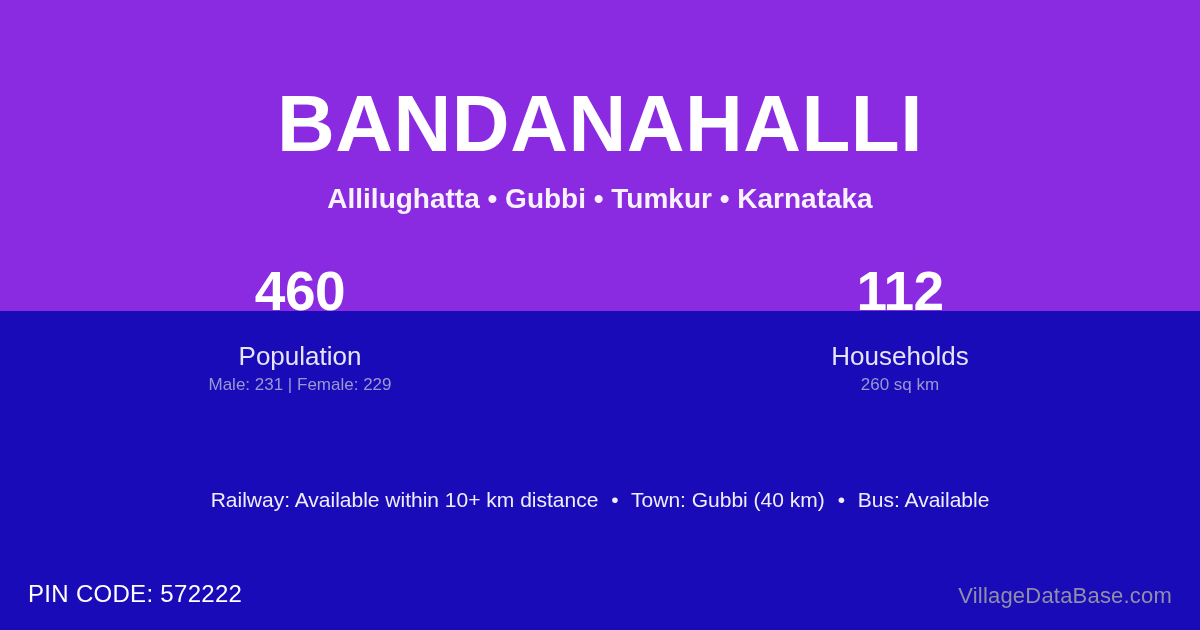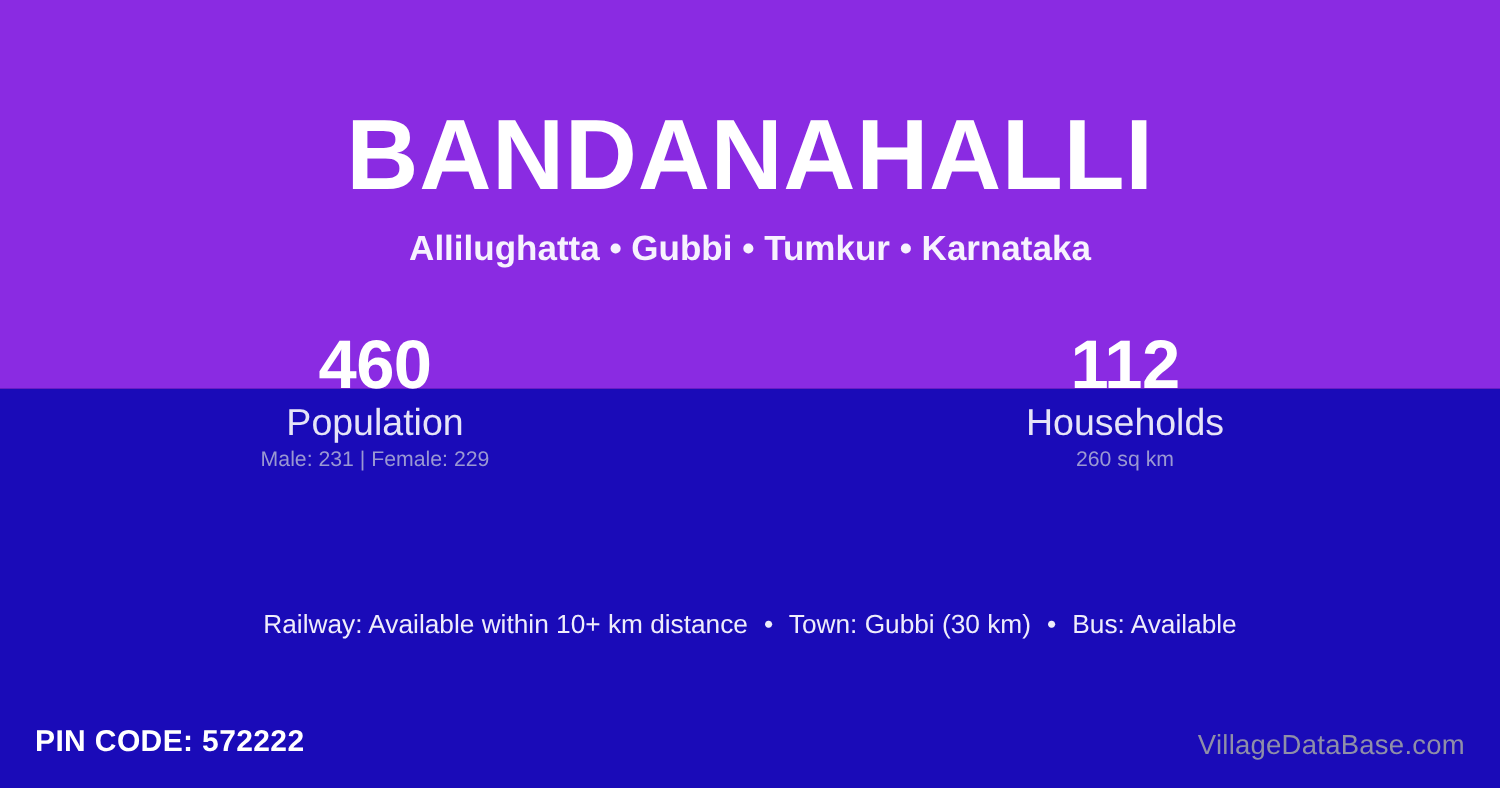--- a/index.html
+++ b/index.html
@@ -100,22 +100,22 @@
   .stat-value {
     font-size: 55px;
     line-height: 62px;
     font-weight: 800;
     color: #FFFFFF;
     letter-spacing: -0.5px;
     white-space: nowrap;
   }
 
   .stat-label {
-    margin-top: 2px;
-    font-size: 30px;
+    margin-top: 19px;
+    font-size: 26px;
     line-height: 30px;
     font-weight: 400;
     color: #E6E4F7;
     white-space: nowrap;
   }
 
   .stat-sub {
     margin-top: 4px;
     font-size: 17px;
     line-height: 20px;
@@ -152,21 +152,21 @@
     height: 45px;
     z-index: 5;
   }
 
   .pin-code {
     position: absolute;
     left: 28px;
     top: 0;
     font-size: 24px;
     line-height: 38px;
-    font-weight: 700;
+    font-weight: 400;
     color: #FFFFFF;
     letter-spacing: 0.3px;
     white-space: nowrap;
   }
 
   .brand {
     position: absolute;
     right: 28px;
     top: 2px;
     font-size: 22px;
@@ -203,21 +203,21 @@
       <div class="stat-label">Households</div>
       <div class="stat-sub">260 sq km</div>
     </div>
 
 
   </div>
 
   <div class="info-line">
     <span>Railway: Available within 10+ km distance</span>
     <span class="info-sep">•</span>
-    <span>Town: Gubbi (30 km)</span>
+    <span>Town: Gubbi (40 km)</span>
     <span class="info-sep">•</span>
     <span>Bus: Available</span>
   </div>
 
   <div class="footer">
     <div class="pin-code">PIN CODE: 572222</div>
     <div class="brand">VillageDataBase.com</div>
   </div>
 
 </div>

